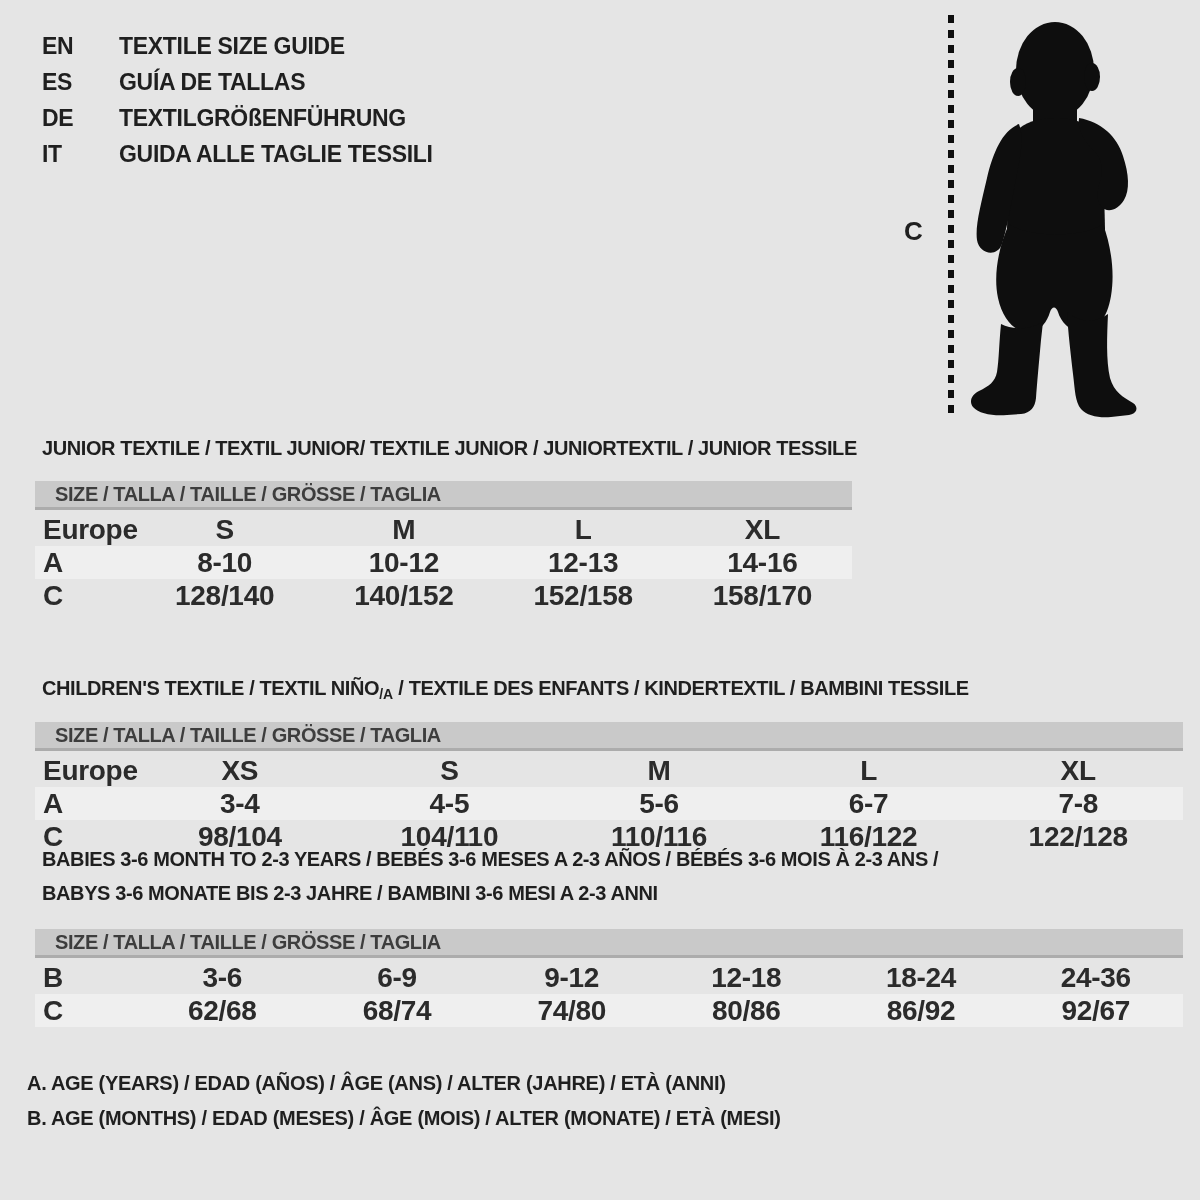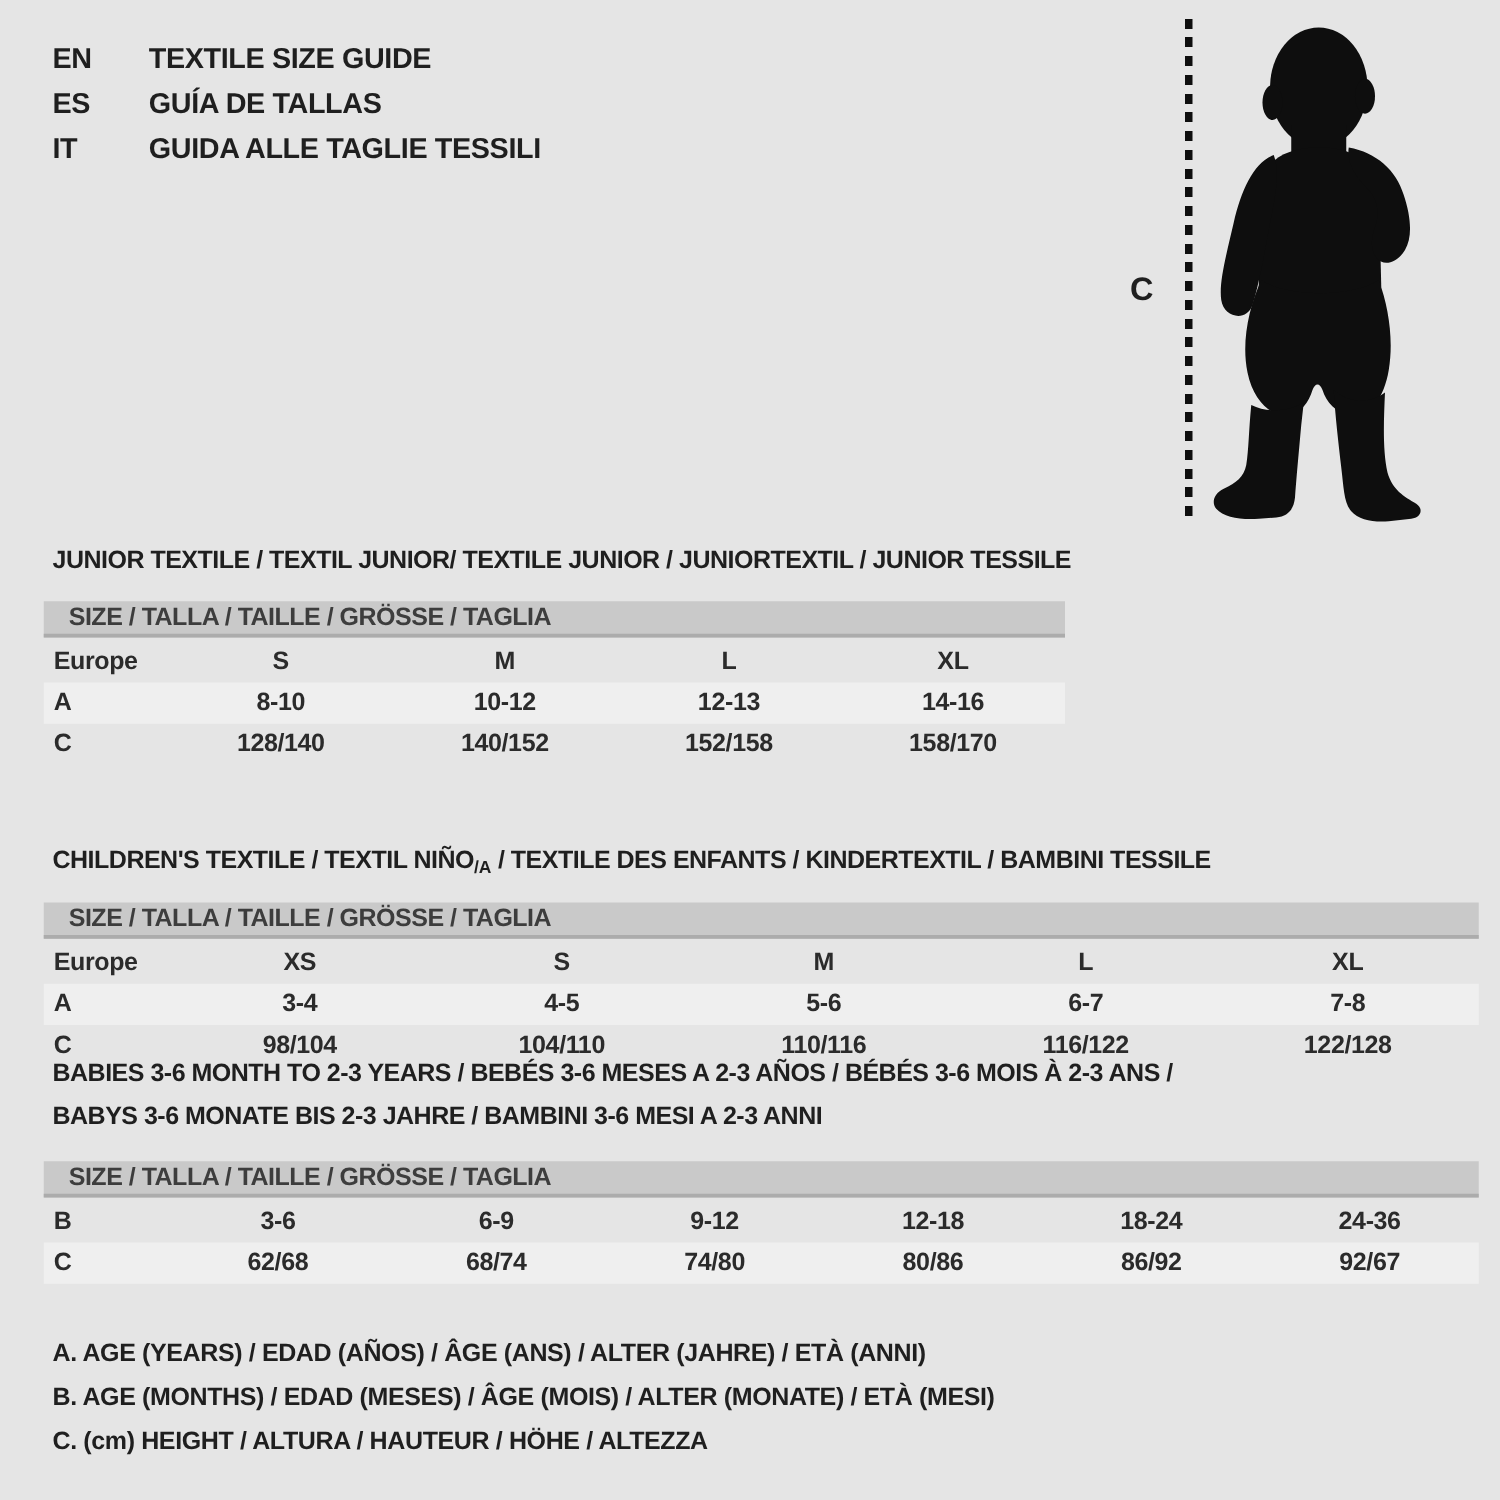--- a/index.html
+++ b/index.html
@@ -36,42 +36,46 @@
   .section-junior   .size-table { top:46px; }
   .section-children .size-table { top:47px; }
   .section-babies   .size-table { top:83px; }
 
   .table-header {
     box-sizing:border-box; height:29px; background:var(--thead,#c9c9c9);
     border-bottom:3px solid var(--thead-border,#acacac); margin-bottom:3px;
     display:flex; align-items:center; padding-left:20px;
     font-size:20px; color:#3d3d3d; letter-spacing:-0.4px;
   }
-  .table-row { display:flex; height:33px; align-items:center; font-size:20px; color:#2b2b2b; letter-spacing:-0.3px; }
+  .table-row { display:flex; height:33px; align-items:center; font-size:28px; color:#2b2b2b; letter-spacing:-0.3px; }
   .table-row.shaded { background:var(--shade,#efefef); }
   .row-label { width:100px; padding-left:8px; box-sizing:border-box; }
   .row-value { flex:1; text-align:center; }
 
   
-  .legend { position:absolute; left:42px; top:1066px; }
+  .legend { position:absolute; left:27px; top:1066px; }
   .legend-line { height:35px; display:flex; align-items:center; font-size:20px; letter-spacing:-0.3px; }
 </style>
 </head>
 <body>
 
 <div class="canvas">
 
   <header class="lang-header">
       <div class="lang-row">
         <span class="lang-code">EN</span>
         <span class="lang-title">TEXTILE SIZE GUIDE</span>
       </div>
       <div class="lang-row">
         <span class="lang-code">ES</span>
         <span class="lang-title">GUÍA DE TALLAS</span>
+      </div>
+      <div class="lang-row">
+        <span class="lang-code">DE</span>
+        <span class="lang-title">TEXTILGRÖßENFÜHRUNG</span>
       </div>
       <div class="lang-row">
         <span class="lang-code">IT</span>
         <span class="lang-title">GUIDA ALLE TAGLIE TESSILI</span>
       </div>
     </header>
 
   <div class="dashed-line"></div>
   <div class="measure-label">C</div>
 
@@ -175,16 +179,15 @@
           <span class="row-value">80/86</span>
           <span class="row-value">86/92</span>
           <span class="row-value">92/67</span>
         </div>
       </div>
   </section>
 
   <footer class="legend">
       <div class="legend-line">A. AGE (YEARS) / EDAD (AÑOS) / ÂGE (ANS) / ALTER (JAHRE) / ETÀ (ANNI)</div>
       <div class="legend-line">B. AGE (MONTHS) / EDAD (MESES) / ÂGE (MOIS) / ALTER (MONATE) / ETÀ (MESI)</div>
-      <div class="legend-line">C. (cm) HEIGHT / ALTURA / HAUTEUR / HÖHE / ALTEZZA</div>
     </footer>
 
 </div>
 
 </body></html>

